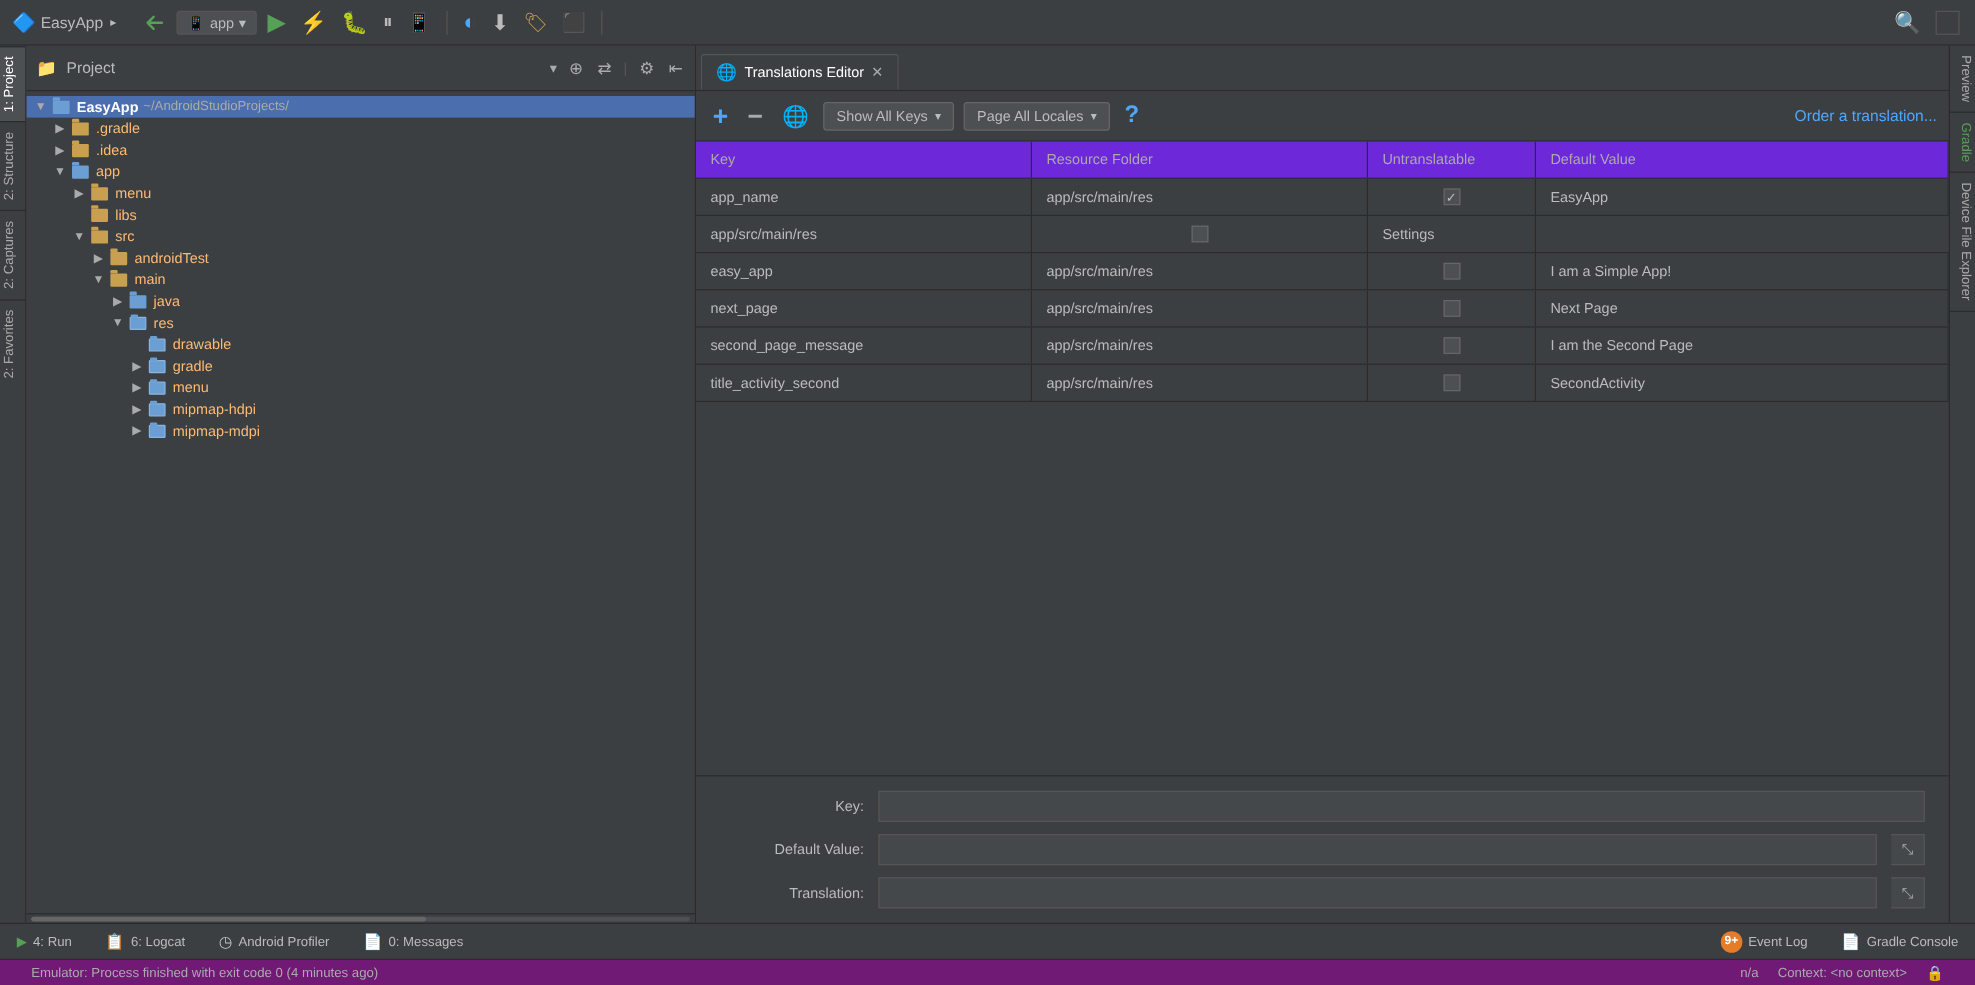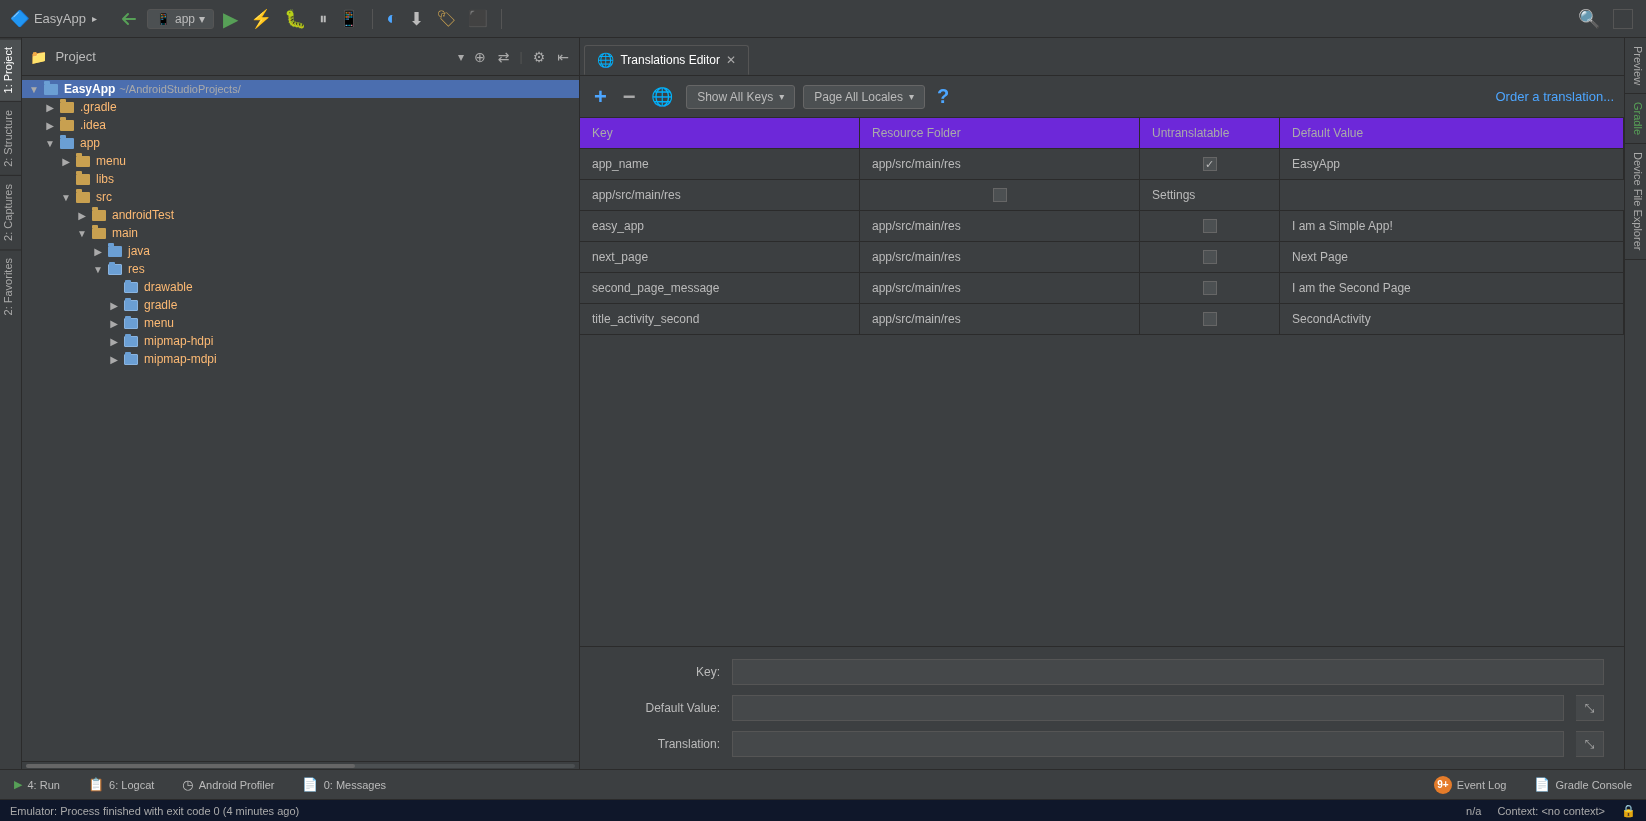--- a/index.html
+++ b/index.html
@@ -446,24 +446,24 @@
       display: flex;
       align-items: center;
       gap: 5px;
       cursor: pointer;
       padding: 2px 6px;
       color: #bbbbbb;
       font-size: 11px;
     }
     .status-bar {
       height: 22px;
-      background: #0f172a;
-      display: flex;
-      align-items: center;
-      padding: 0 10px;
+      background: #701a75;
+      display: flex;
+      align-items: center;
+      padding: 0 26px;
       gap: 0;
       border-top: 1px solid #2b2b2b;
       flex-shrink: 0;
     }
     .status-text {
       font-size: 11px;
       color: #aaaaaa;
       flex: 1;
     }
     .status-right {

